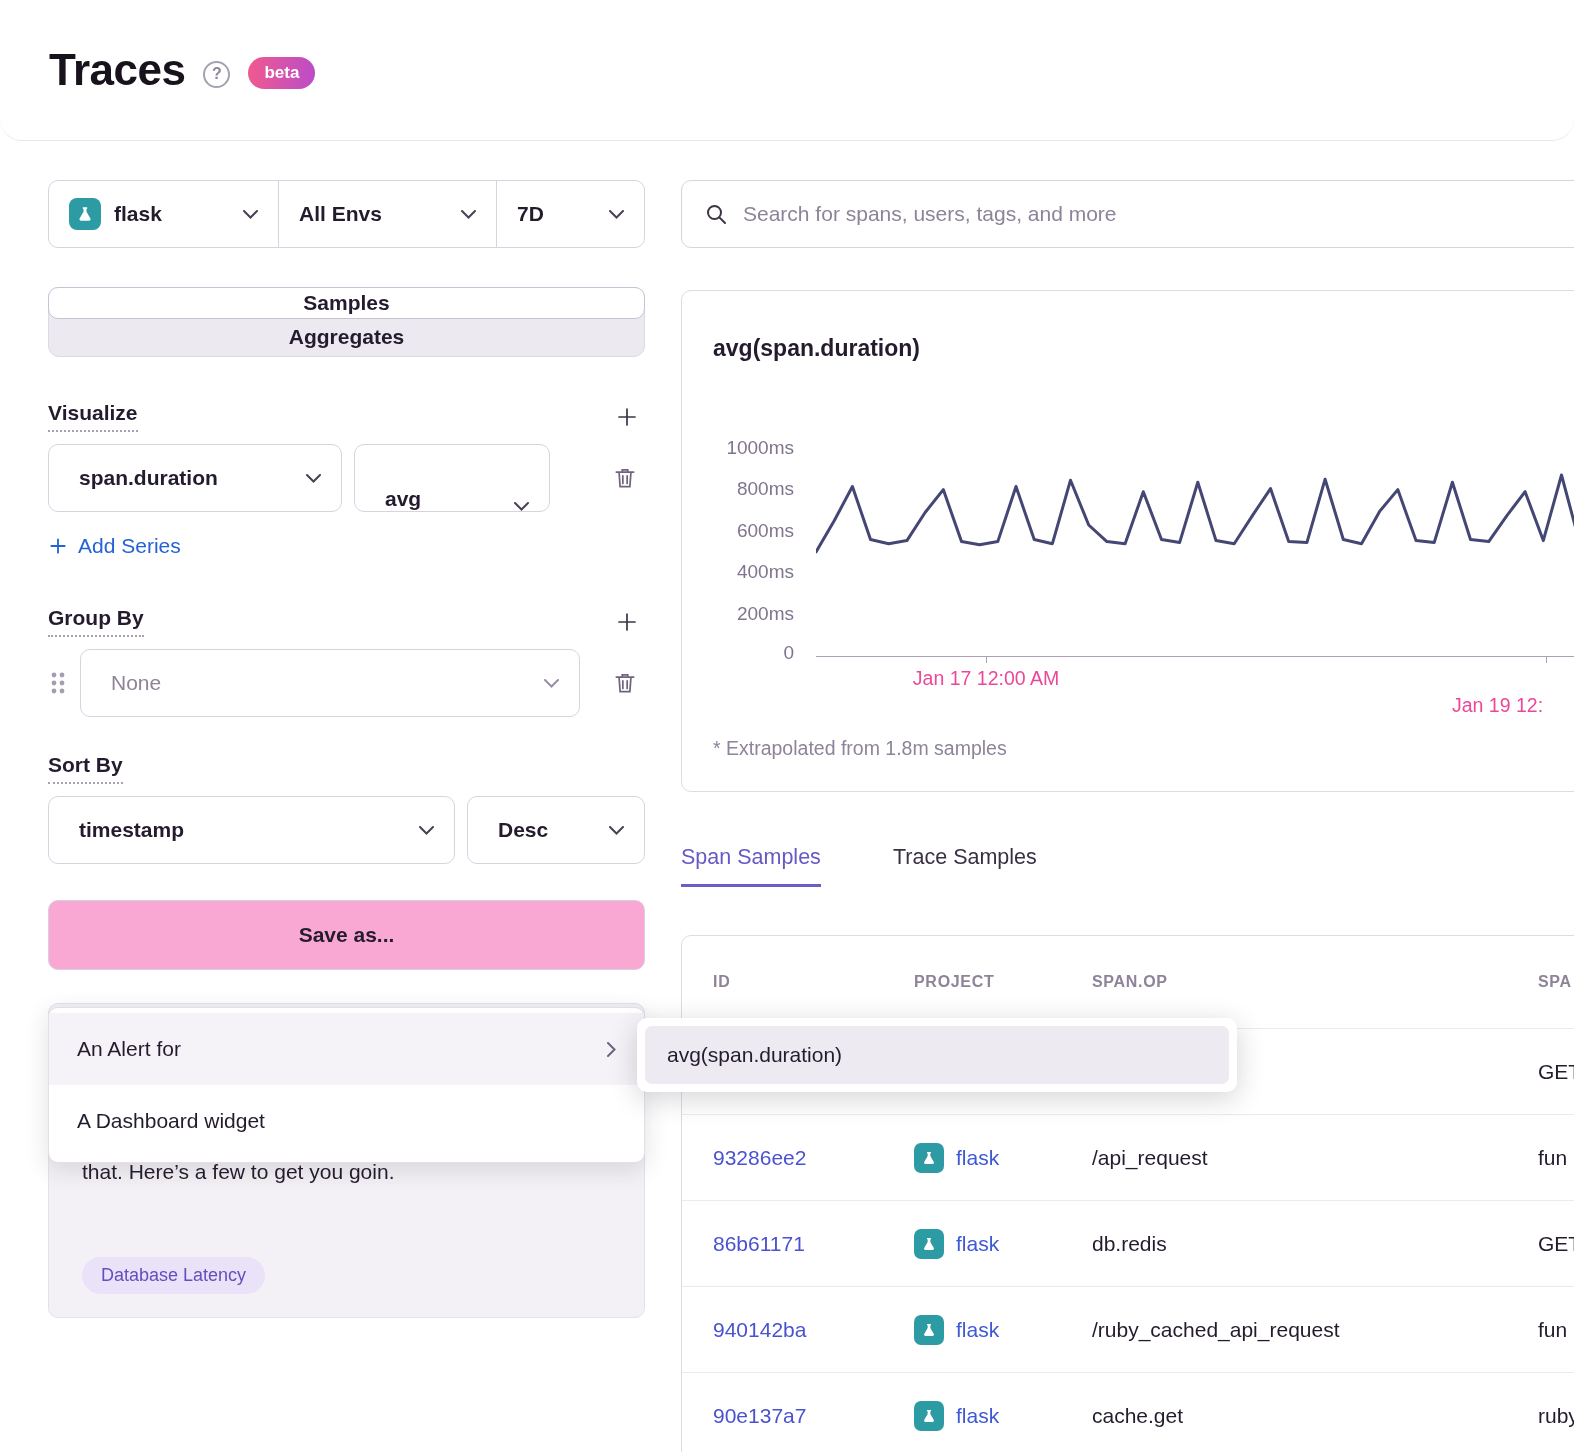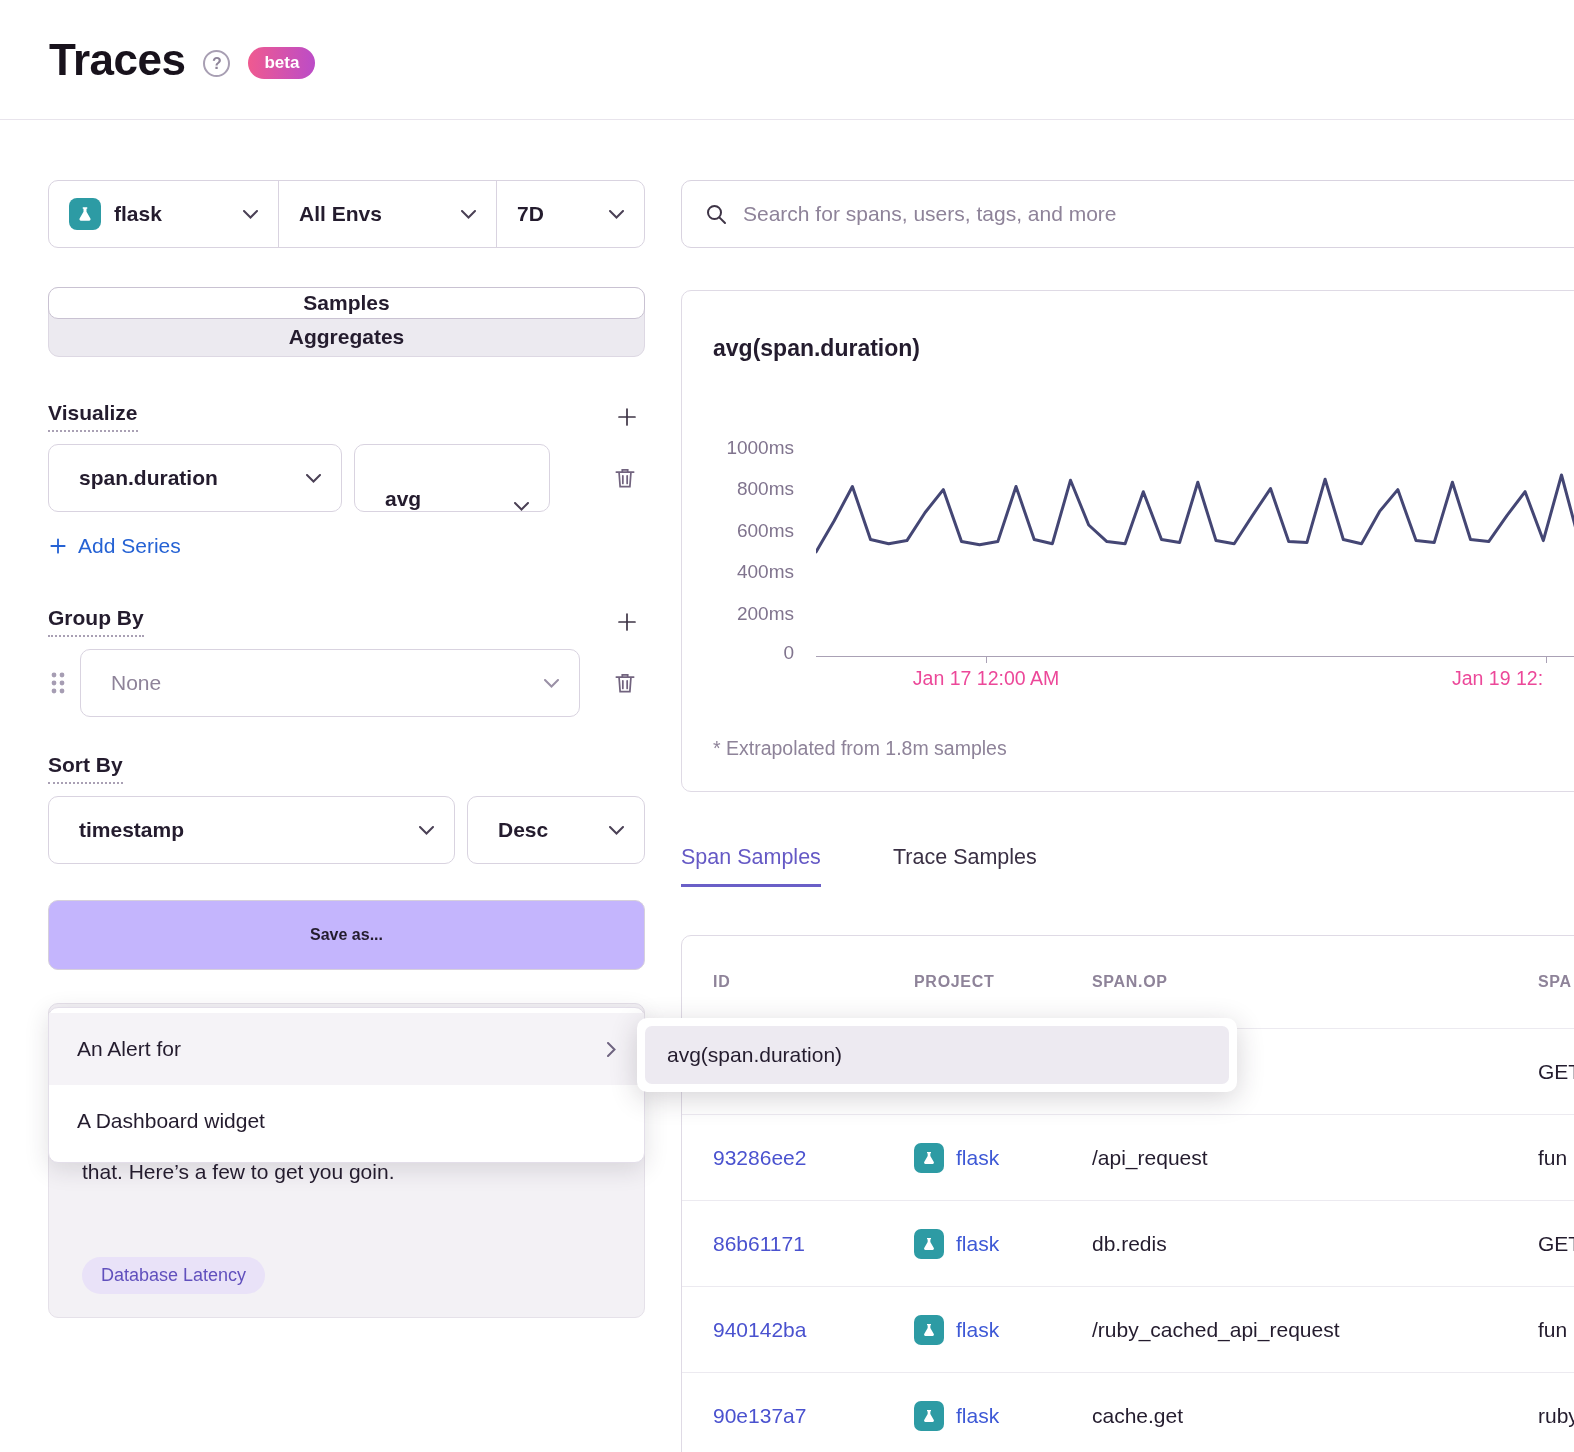--- a/index.html
+++ b/index.html
@@ -1,22 +1,22 @@
 <!DOCTYPE html>
 <html><head>
 <meta charset="utf-8">
 <style>
   *{margin:0;padding:0;box-sizing:border-box;}
   html,body{width:1574px;height:1452px;}
   body{position:relative;overflow:hidden;background:#fff;
        font-family:"Liberation Sans","DejaVu Sans",sans-serif;color:#2b2233;}
 
   
-  .topbar{position:absolute;top:0;left:0;width:100%;height:120px;border-bottom:1px solid #e8e4ec;
-          display:flex;align-items:center;padding-left:49px;gap:18px;background:#fff;}
+  .topbar{position:absolute;top:0;left:0;width:100%;height:141px;border-bottom:1px solid #e8e4ec;
+          display:flex;align-items:center;padding-left:49px;gap:18px;background:#fff;border-radius:22px;}
   .topbar h1{font-size:44px;font-weight:700;color:#18121c;letter-spacing:-.5px;}
   .help{width:27px;height:27px;border-radius:50%;border:2px solid #a89fb3;color:#8e8499;
         font-size:16px;font-weight:700;display:flex;align-items:center;justify-content:center;margin-top:8px;cursor:pointer;}
   .beta{background:linear-gradient(93deg,#f05a8f,#bb4cc8);color:#fff;font-size:17px;font-weight:600;
         padding:6px 16px;border-radius:20px;margin-top:6px;}
 
   
   .left{position:absolute;left:48px;top:180px;width:597px;}
   .filter-bar{display:flex;height:68px;border:1px solid #d9d3e0;border-radius:10px;background:#fff;}
   .fseg{display:flex;align-items:center;justify-content:space-between;padding:0 20px;cursor:pointer;}
@@ -43,22 +43,22 @@
   .ctrl-row{margin-top:12px;display:flex;align-items:center;gap:12px;}
   .select{height:68px;background:#fff;border:1px solid #d9d3e0;border-radius:10px;display:flex;align-items:center;
           justify-content:space-between;padding:0 20px 0 30px;font-size:21px;font-weight:700;color:#241c2e;cursor:pointer;}
   .select .ph{color:#8e8399;font-weight:400;}
   .w342{width:294px;flex:none;}.w196{width:196px;flex:none;align-items:flex-end;}.w500{width:500px;flex:none;}
   .w407{width:407px;flex:none;}.w178{width:178px;flex:none;}
   .trash-btn{margin-left:auto;margin-right:7px;color:#71637e;cursor:pointer;display:flex;}
   .drag{display:flex;color:#a69db3;cursor:grab;flex:none;}
   .add-series{margin-top:22px;display:flex;align-items:center;gap:10px;color:#2562d4;font-size:21px;font-weight:500;cursor:pointer;width:max-content;}
 
-  .saveas{margin-top:36px;width:100%;height:70px;background:#c4b5fd;border:1px solid #d6d0dc;border-radius:10px;
-          display:flex;align-items:center;justify-content:center;font-size:16px;font-weight:700;color:#241c2e;cursor:pointer;}
+  .saveas{margin-top:36px;width:100%;height:70px;background:#f9a8d4;border:1px solid #d6d0dc;border-radius:10px;
+          display:flex;align-items:center;justify-content:center;font-size:21px;font-weight:700;color:#241c2e;cursor:pointer;}
 
   
   .sugg{position:absolute;left:48px;top:1003px;width:597px;height:315px;background:#f3f1f5;
         border:1px solid #e5e1e9;border-radius:10px;z-index:1;}
   .sugg-text{position:absolute;left:33px;top:156px;font-size:21px;color:#241c2e;white-space:nowrap;}
   .pill-row{position:absolute;left:33px;display:flex;gap:17px;}
   .pr1{top:197px;}.pr2{top:253px;}
   .pill{height:37px;padding:0 19px;display:flex;align-items:center;background:#e9e2f8;color:#6150bd;
         font-size:18px;border-radius:19px;cursor:pointer;white-space:nowrap;}
 
@@ -85,21 +85,21 @@
   .chart-title{position:absolute;left:31px;top:44px;font-size:23px;font-weight:700;color:#241c2e;}
   .ytick{position:absolute;left:0;width:112px;text-align:right;font-size:19px;color:#80748e;transform:translateY(-50%);}
   .y0{top:157px;}.y1{top:198px;}.y2{top:240px;}.y3{top:281px;}.y4{top:323px;}.y5{top:362px;}
   .plot{position:absolute;left:134px;top:157px;width:800px;height:208px;}
   .plot svg{width:100%;height:100%;display:block;}
   .xaxis{position:absolute;left:134px;top:365px;width:800px;height:1px;background:#aaa1b5;}
   .tickmark{position:absolute;top:365px;width:1px;height:7px;background:#aaa1b5;}
   .tk1{left:304px;}.tk2{left:864px;}
   .xlab{position:absolute;top:376px;font-size:19.5px;color:#ec4899;white-space:nowrap;}
   .xl1{left:304px;transform:translateX(-50%);}
-  .xl2{left:770px;}
+  .xl2{left:770px;margin-top:27px;}
   .footnote{position:absolute;left:31px;top:446px;font-size:19.5px;color:#8e8399;}
 
   .sample-tabs{margin-top:53px;height:50px;position:relative;}
   .stab{position:absolute;top:0;font-size:21.5px;font-weight:500;color:#3a3044;padding-bottom:14px;cursor:pointer;white-space:nowrap;}
   .stab.active{color:#6559c5;border-bottom:3px solid #6a5fc7;}
   .st1{left:0;}.st2{left:212px;}
 
   .table{margin-top:40px;width:950px;border:1px solid #dfdae5;border-radius:10px 10px 0 0;background:#fff;}
   .thead,.trow{display:grid;grid-template-columns:201px 178px 446px auto;align-items:center;padding-left:31px;}
   .thead{height:92px;font-size:16px;font-weight:700;letter-spacing:.7px;color:#8e8399;}

